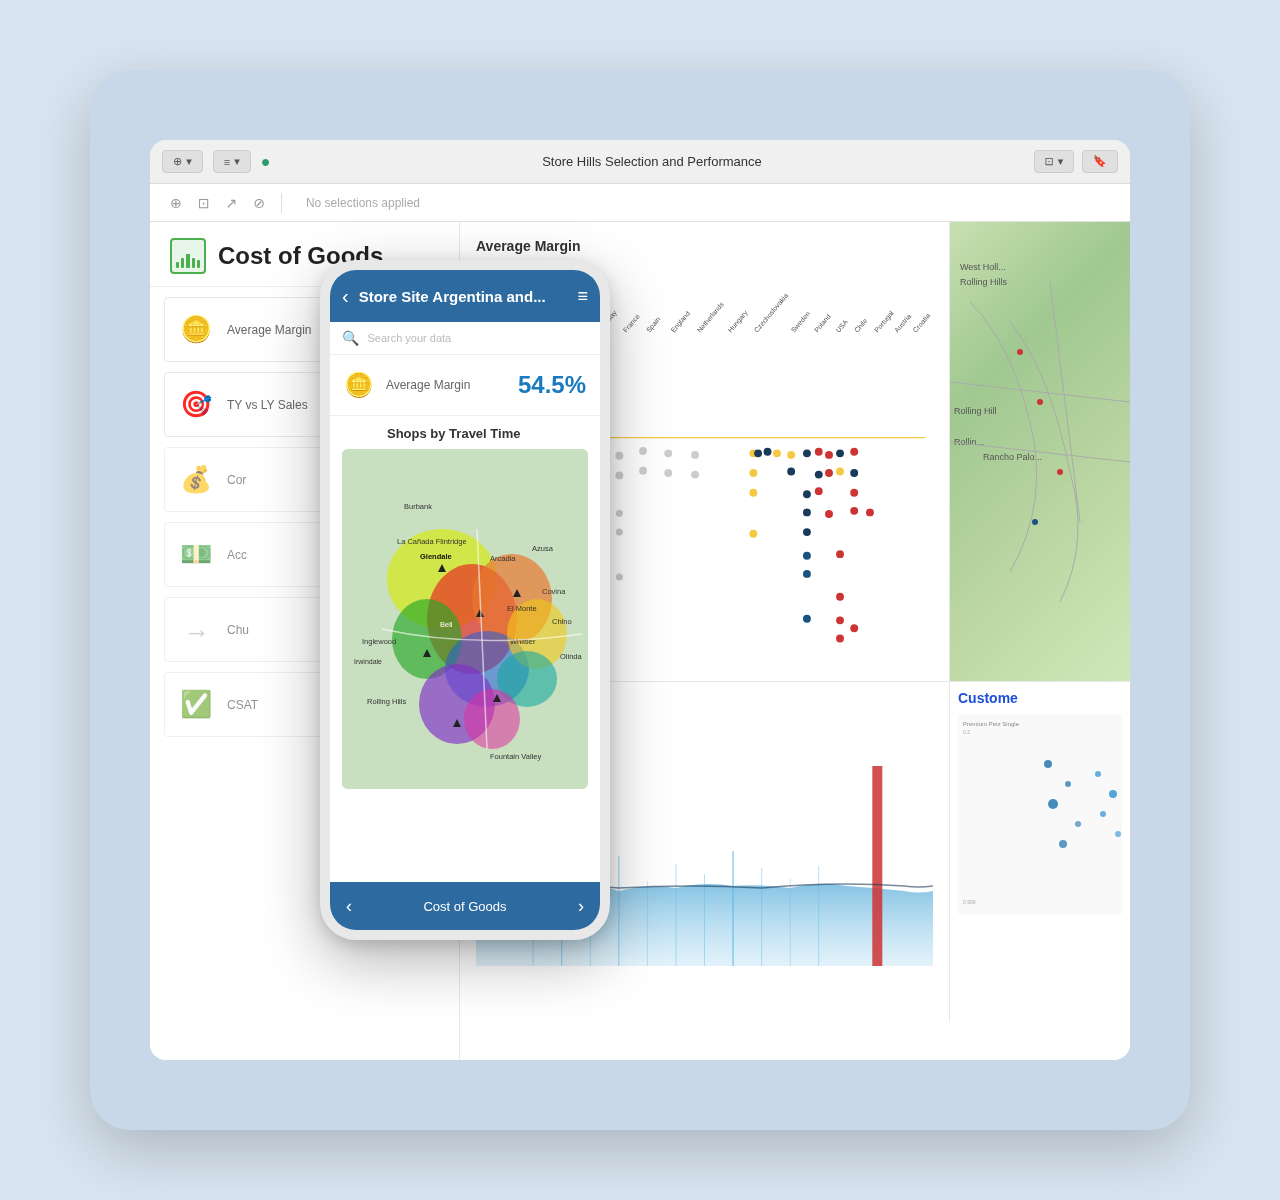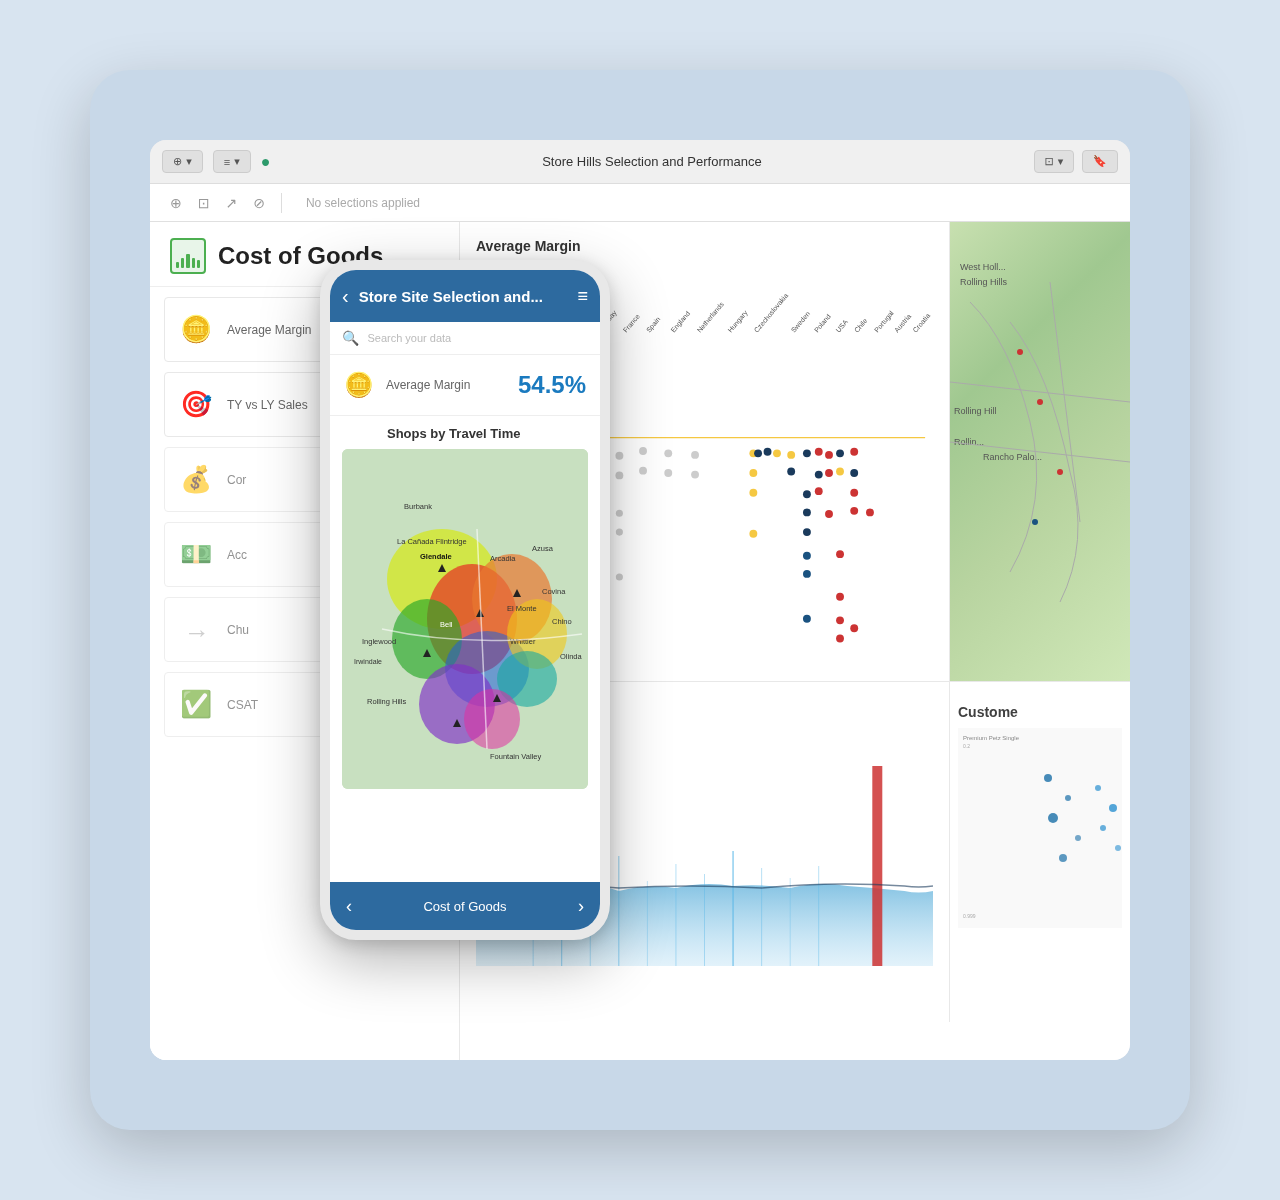--- a/index.html
+++ b/index.html
@@ -261,23 +261,22 @@
 
     .customer-panel {
       width: 180px;
       padding: 8px;
       overflow: hidden;
     }
 
     .customer-label {
       font-size: 14px;
       font-weight: 600;
-      color: #404040;
+      color: #1d4ed8;
       margin-bottom: 8px;
-      margin-top: 14px;
     }
 
     
     .time-chart-inner {
       height: 240px;
       background: #fff;
       position: relative;
       overflow: hidden;
     }
 
@@ -732,21 +731,21 @@
           </div>
         </div>
       </div>
     </div>
 
     <div class="phone-overlay">
       <div class="phone-outer">
 
         <div class="phone-header">
           <span class="phone-back">‹</span>
-          <span class="phone-title">Store Site Selection and...</span>
+          <span class="phone-title">Store Site Argentina and...</span>
           <span class="phone-menu">≡</span>
         </div>
 
         <div class="phone-search">
           <span class="phone-search-icon">🔍</span>
           <span class="phone-search-placeholder">Search your data</span>
         </div>
 
         <div class="phone-kpi">
           <span class="phone-kpi-icon">🪙</span>

